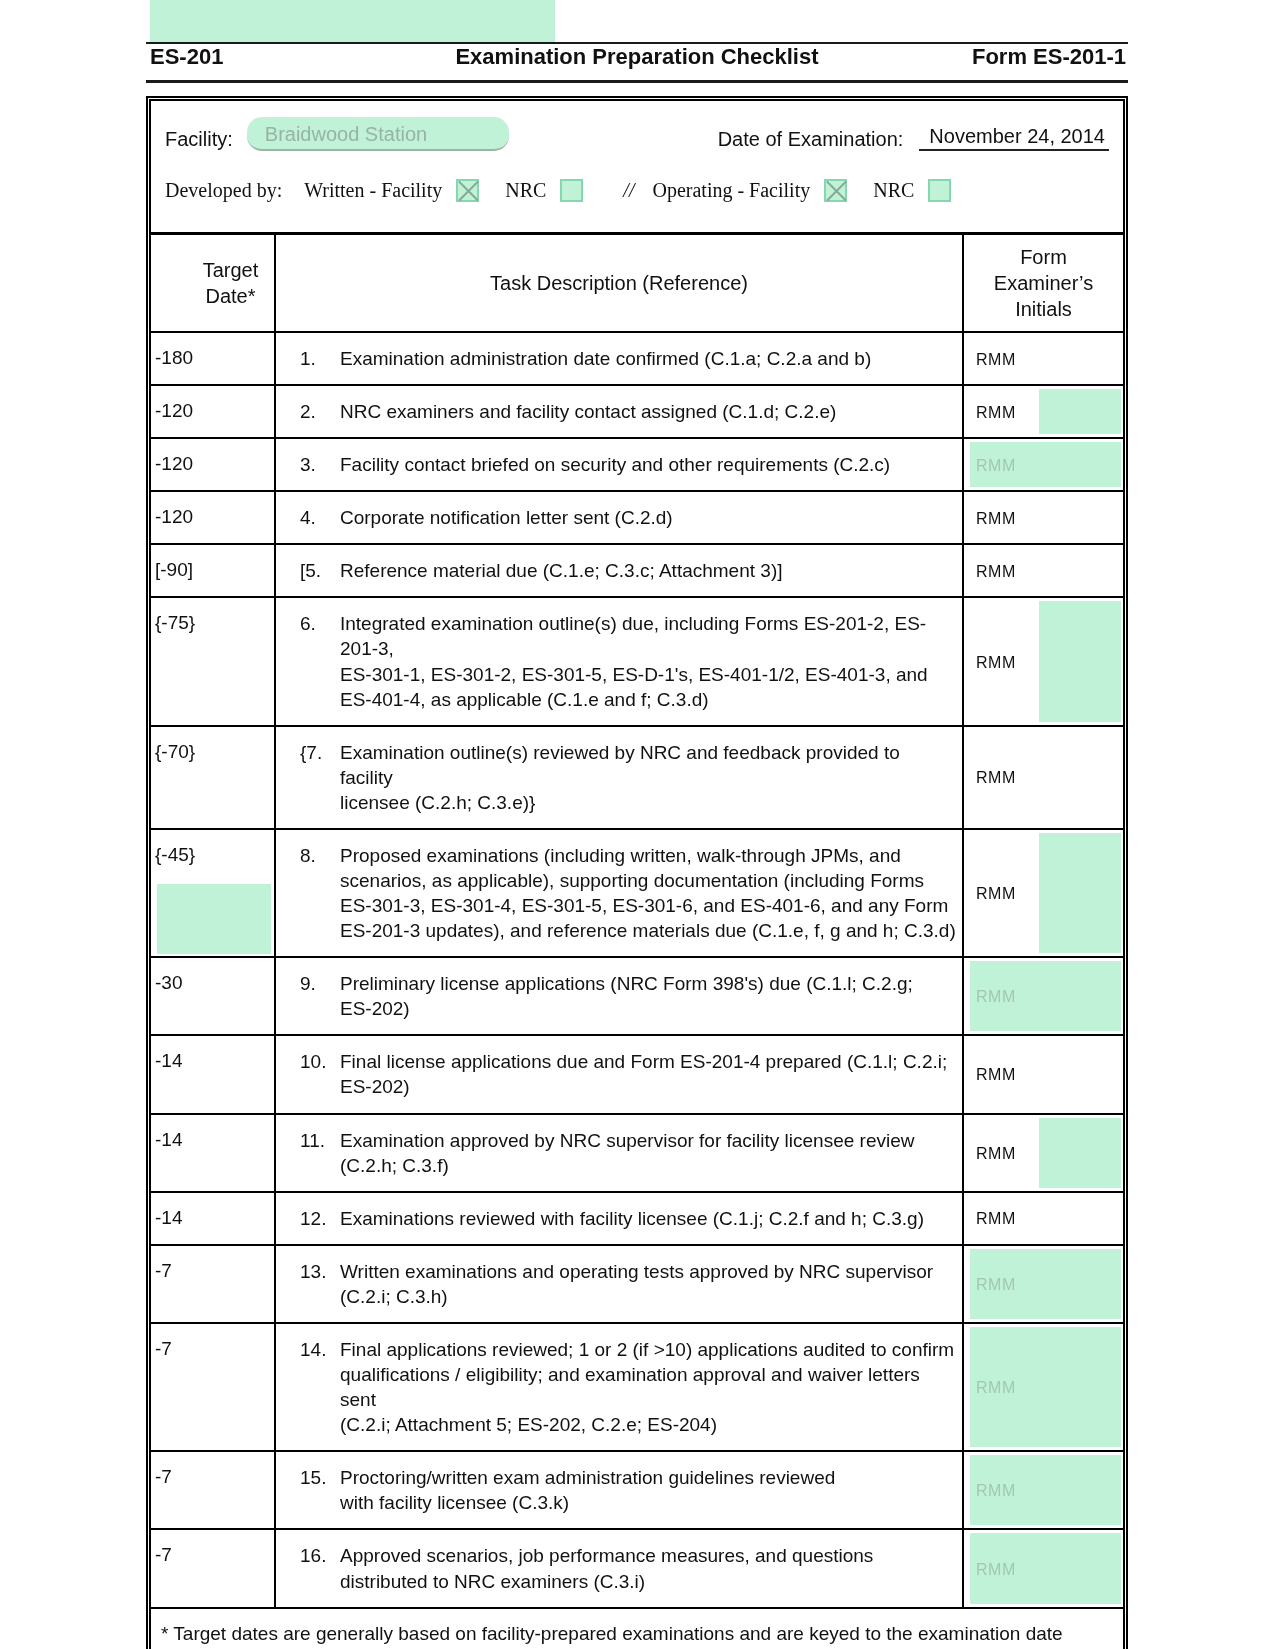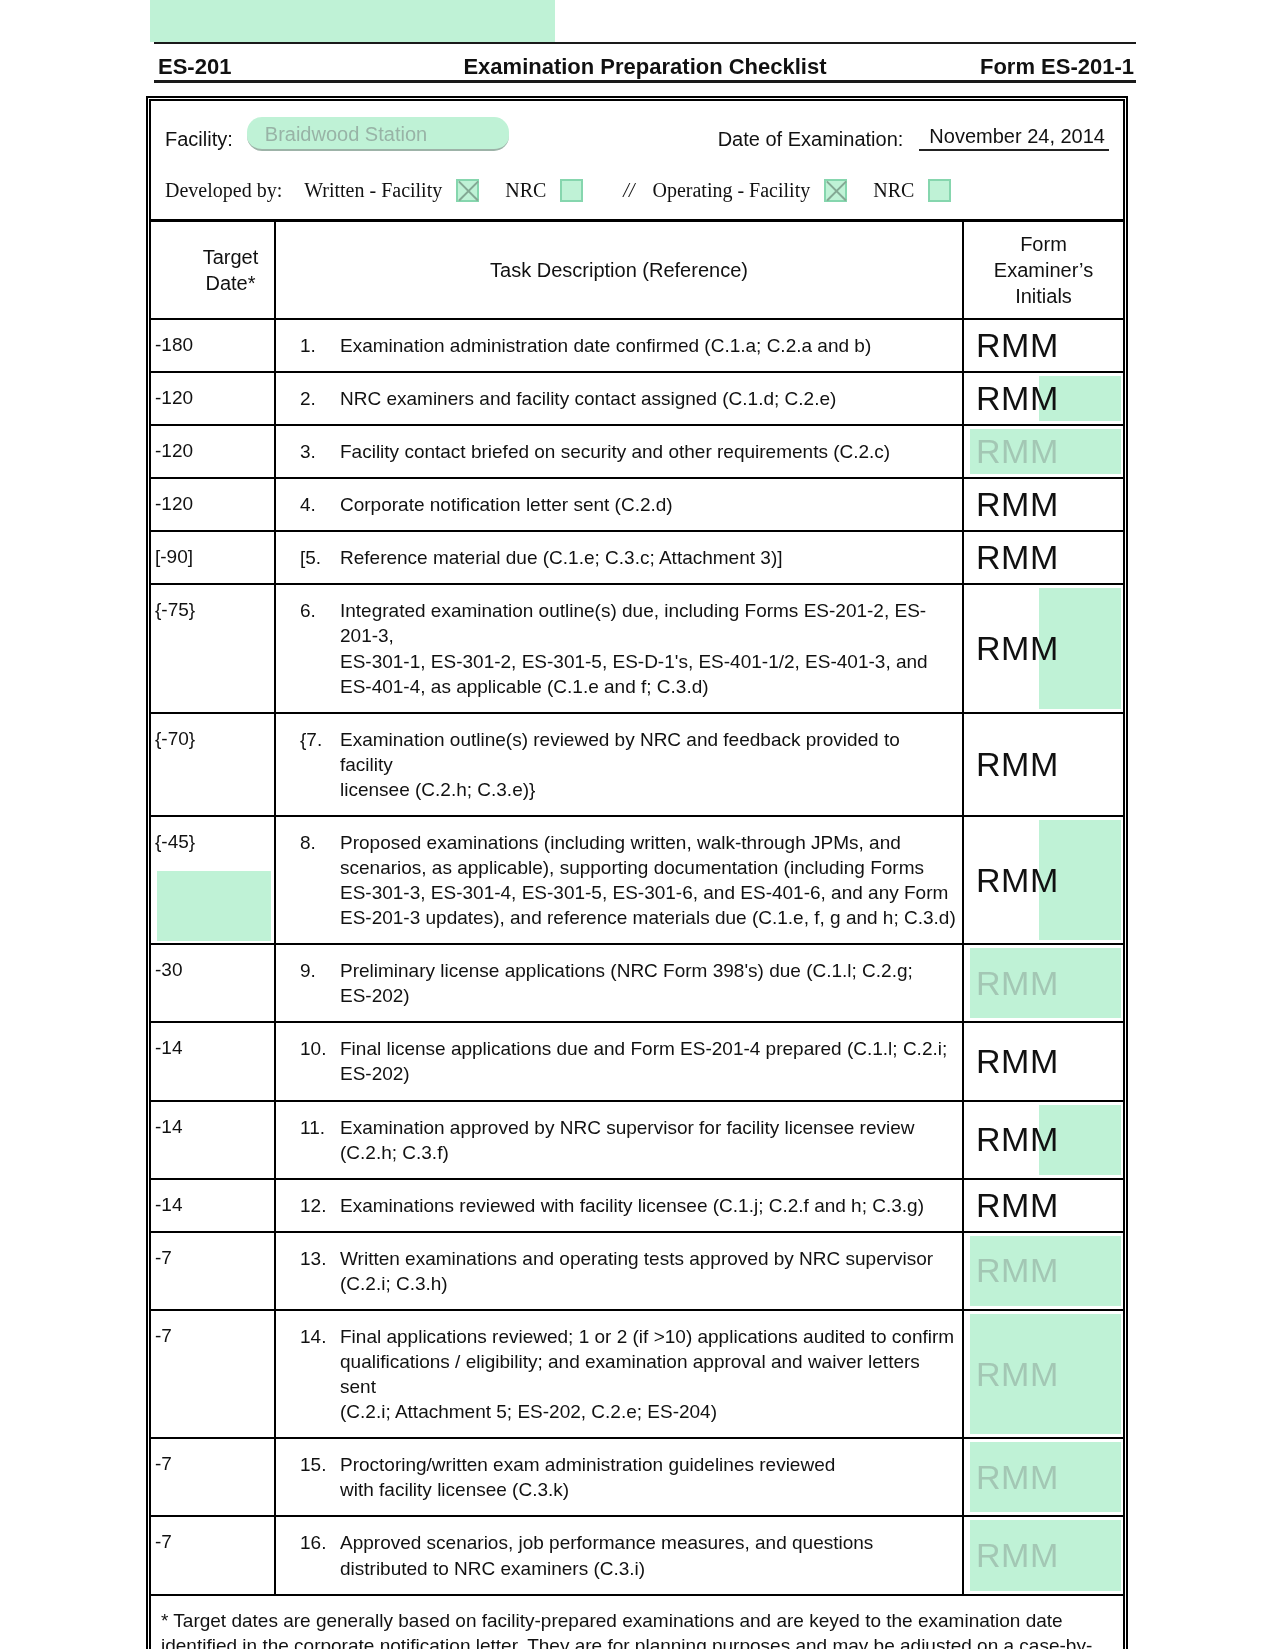--- a/index.html
+++ b/index.html
@@ -13,34 +13,34 @@
   html,body{margin:0;padding:0;background:#fff;}
   body{
     width:1275px;height:1649px;position:relative;overflow:hidden;
     font-family:"Liberation Sans","DejaVu Sans",sans-serif;color:var(--ink);
   }
   .top-highlight{
     position:absolute;left:150px;top:0;width:405px;height:42px;background:var(--hl);
   }
   
   .doc-header{
-    position:absolute;left:154px;top:42px;width:982px;height:41px;
+    position:absolute;left:146px;top:42px;width:982px;height:41px;
     border-top:2px solid #1a1a1a;border-bottom:3px solid #1a1a1a;
-    display:flex;align-items:flex-end;
+    display:flex;align-items:flex-start;
     font-size:22px;font-weight:bold;
   }
   .doc-header .left{position:absolute;left:4px;}
   .doc-header .center{width:100%;text-align:center;}
   .doc-header .right{position:absolute;right:2px;}
   
   .main-box{
     position:absolute;left:146px;top:96px;width:982px;
     border:5px double #000;background:#fff;
   }
-  .form-top{padding:16px 14px 3px 14px;font-size:20px;}
+  .form-top{padding:16px 14px 16px 14px;font-size:20px;}
   .facility-row{display:flex;justify-content:space-between;align-items:flex-end;}
   .facility-left{display:flex;align-items:flex-end;gap:14px;}
   .facility-value{
     display:inline-block;min-width:262px;background:var(--hl);
     color:var(--gray-fill);padding:6px 10px 3px 18px;
     border-bottom:2px solid #9db3a8;
     border-radius:15px;
   }
   .date-right{display:flex;align-items:flex-end;gap:16px;white-space:nowrap;}
   .date-value{
@@ -82,21 +82,21 @@
     text-align:left;vertical-align:top;padding:13px 4px;position:relative;
     line-height:1.3;
   }
   td.task{vertical-align:top;padding:13px 6px 13px 0;}
   .taskflex{display:flex;line-height:1.32;}
   .num{flex:0 0 64px;padding-left:24px;}
   .tasktext{white-space:pre-line;flex:1;}
   td.initials{
     position:relative;vertical-align:middle;padding:6px 4px 6px 12px;
   }
-  .initials-text{font-size:34px;letter-spacing:0.5px;position:relative;z-index:1;}
+  .initials-text{font-size:16px;letter-spacing:0.5px;position:relative;z-index:1;}
   td.initials.mode-full .initials-text{color:var(--gray-initials);}
   .green-right{
     position:absolute;right:2px;top:3px;bottom:3px;width:82px;background:var(--hl);
   }
   .green-full{
     position:absolute;left:6px;right:2px;top:3px;bottom:3px;background:var(--hl);
   }
   .target-block{
     position:absolute;left:6px;right:3px;bottom:2px;height:56%;background:var(--hl);
   }

